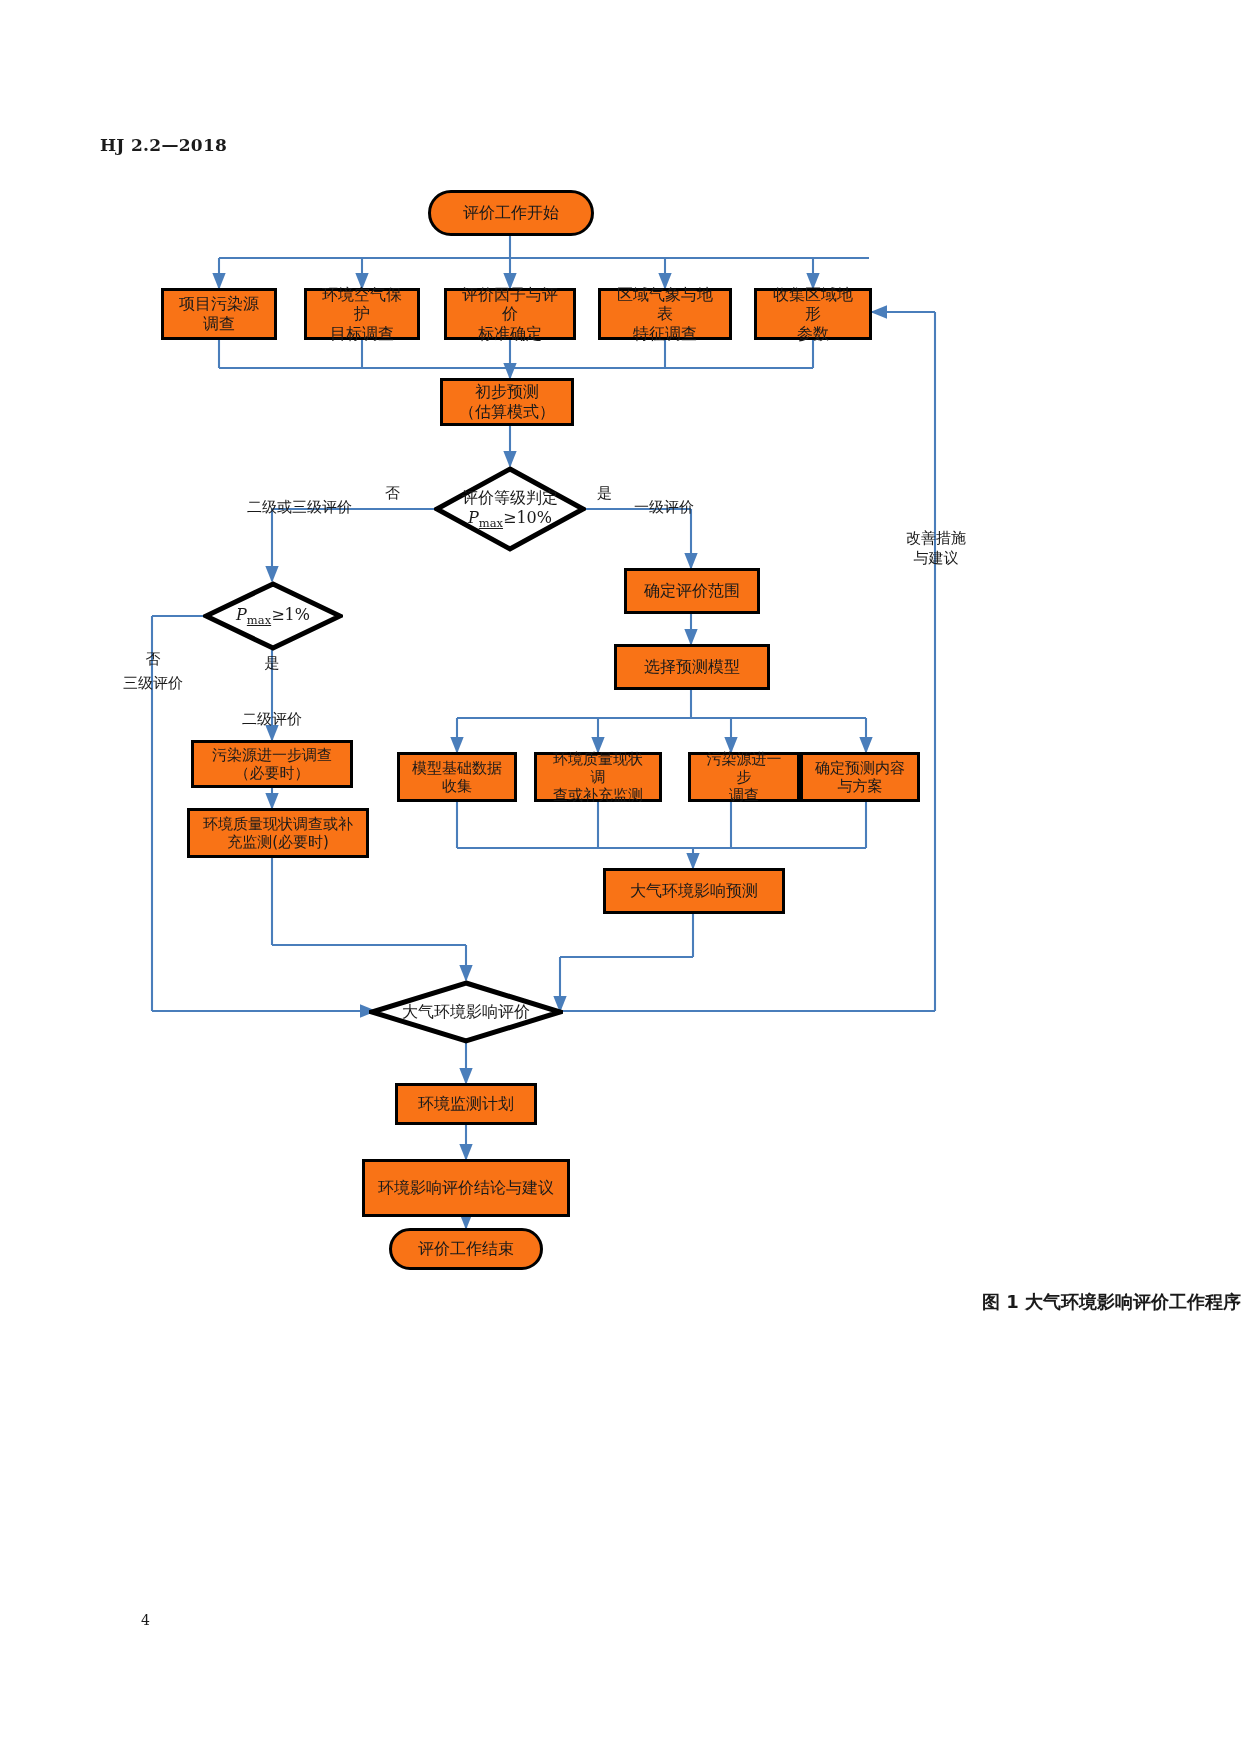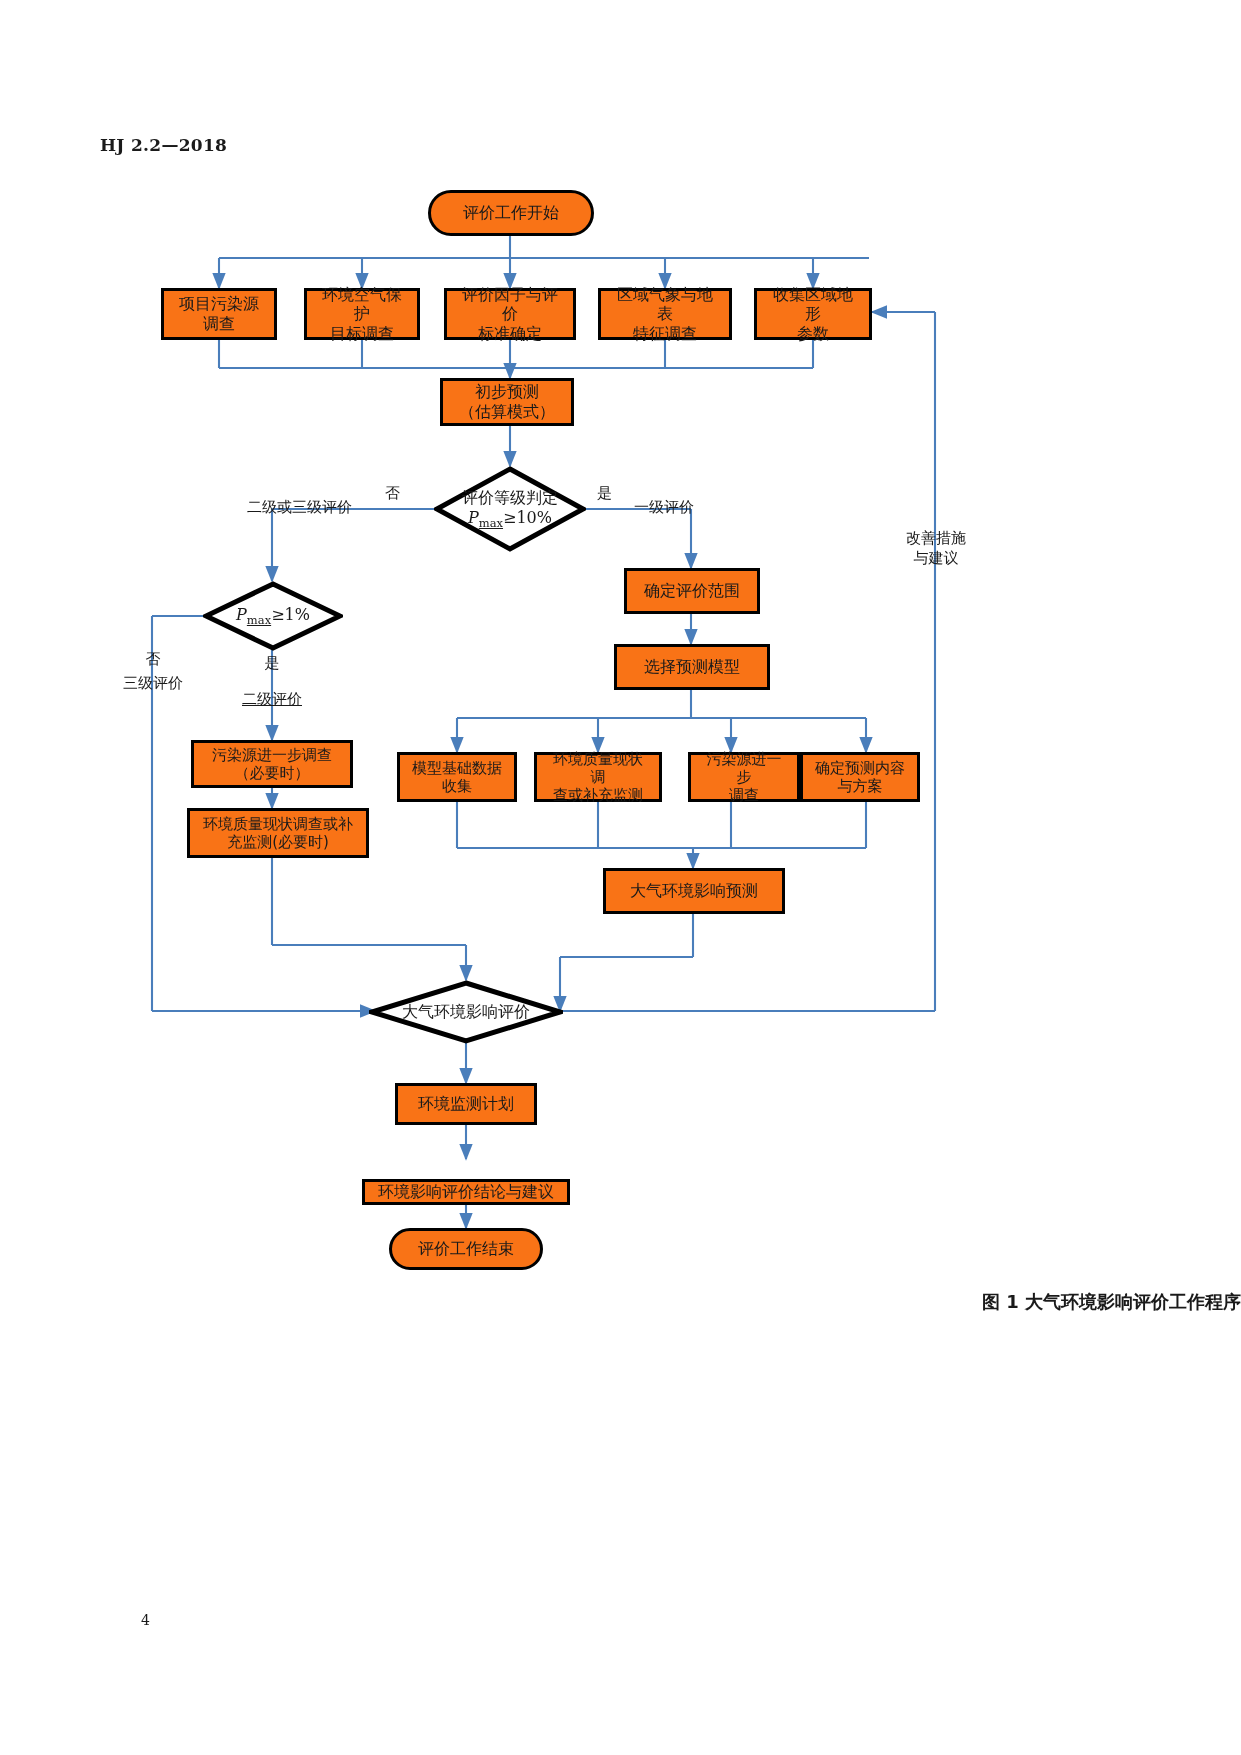--- a/index.html
+++ b/index.html
@@ -155,21 +155,21 @@
       <polygon points="70,3 137,35 70,67 3,35" fill="#ffffff" stroke="#000000" stroke-width="5"></polygon>
     </svg>
     <div class="dtxt">
       <span class="ital ser">P</span><sub class="ser">max</sub><span class="ser">≥1%</span>
     </div>
   </div>
 
   <div class="lbl ctr" style="left:132px;top:650px;width:42px;">否</div>
   <div class="lbl ctr" style="left:108px;top:674px;width:90px;">三级评价</div>
   <div class="lbl ctr" style="left:251px;top:654px;width:42px;">是</div>
-  <div class="lbl ctr" style="left:227px;top:690px;width:90px;text-decoration:underline;">二级评价</div>
+  <div class="lbl ctr" style="left:227px;top:710px;width:90px;">二级评价</div>
 
   <div class="node box" style="left:191px;top:740px;width:162px;height:48px;white-space:pre-line;font-size:15px;">污染源进一步调查
 （必要时）</div>
   <div class="node box" style="left:187px;top:808px;width:182px;height:50px;white-space:pre-line;font-size:15px;">环境质量现状调查或补
 充监测(必要时)</div>
 
   <div class="node box" style="left:624px;top:568px;width:136px;height:46px;">确定评价范围</div>
   <div class="node box" style="left:614px;top:644px;width:156px;height:46px;">选择预测模型</div>
 
   <div class="node box" style="left:397px;top:752px;width:120px;height:50px;white-space:pre-line;font-size:15px;">模型基础数据
@@ -185,21 +185,21 @@
 
   <div class="node dia" style="left:369px;top:980px;width:194px;height:64px;">
     <svg viewBox="0 0 194 64" preserveAspectRatio="none">
       <polygon points="97,3 191,32 97,61 3,32" fill="#ffffff" stroke="#000000" stroke-width="5"></polygon>
     </svg>
     <div class="dtxt">大气环境影响评价</div>
   </div>
 
   <div class="node box" style="left:395px;top:1083px;width:142px;height:42px;">环境监测计划</div>
 
-  <div class="node box" style="left:362px;top:1159px;width:208px;height:26px;margin-top:20px;">环境影响评价结论与建议</div>
+  <div class="node box" style="left:362px;top:1159px;width:208px;height:58px;">环境影响评价结论与建议</div>
 
   <div class="node term" style="left:389px;top:1228px;width:154px;height:42px;">评价工作结束</div>
 
   <div class="lbl ctr" style="left:888px;top:528px;width:96px;white-space:pre-line;line-height:1.35;">改善措施
 与建议</div>
 
   <div class="caption">图 1  大气环境影响评价工作程序</div>
 </div>
 
 </body></html>

